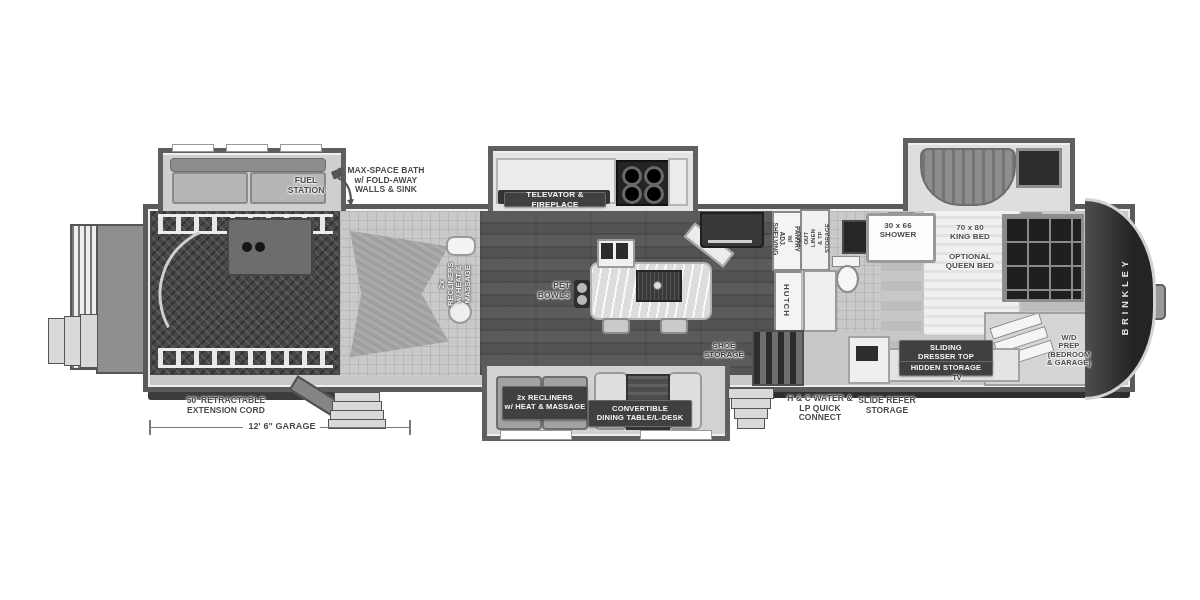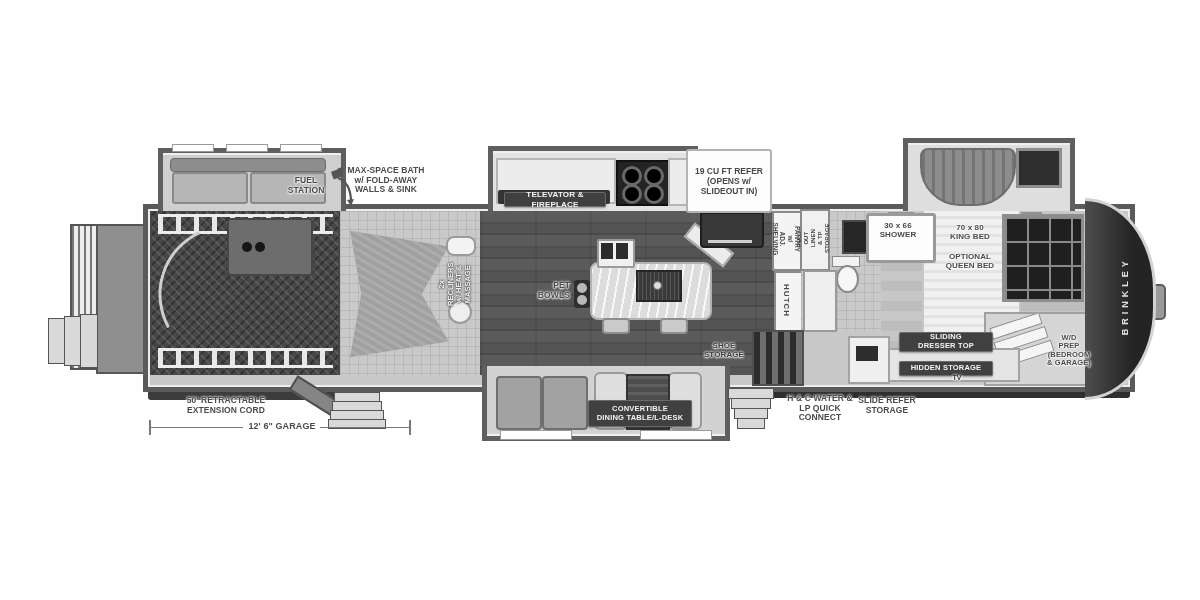--- a/index.html
+++ b/index.html
@@ -203,25 +203,20 @@
       <path d="M10,12 q12,4 13,22" stroke="#555" stroke-width="2.2" fill="none"></path>
       <path d="M19,34 l4,6 l3,-7 z" fill="#555"></path>
     </svg>
   </div>
   <div class="lbl" style="left:342px;top:166px;width:88px;">MAX-SPACE BATH
 w/ FOLD-AWAY
 WALLS &amp; SINK</div>
 
   <div class="badge" style="left:504px;top:192px;width:102px;height:15px;font-size:8px;">TELEVATOR &amp; FIREPLACE</div>
 
-  <div class="whitebox" style="left:686px;top:149px;width:82px;height:60px;">
-    <div class="t">19 CU FT REFER
-(OPENS w/
-SLIDEOUT IN)</div>
-  </div>
 
 
   <div class="vwrap" style="left:769px;top:209px;width:34px;height:60px;">
     <div class="t rot90" style="font-size:6.5px;">PANTRY w/
 ADJ. SHELVING</div>
   </div>
   <div class="vwrap" style="left:771px;top:271px;width:31px;height:60px;">
     <div class="t rot90" style="font-size:8px;letter-spacing:1px;">HUTCH</div>
   </div>
   <div class="vwrap" style="left:798px;top:207px;width:30px;height:62px;">
@@ -240,27 +235,29 @@
 BOWLS</div>
   <div class="abs" style="left:574px;top:280px;width:16px;height:28px;background:#2e2e2e;border-radius:3px;z-index:38;"></div>
   <div class="abs" style="left:577px;top:283px;width:10px;height:10px;border-radius:50%;background:#b9b9b9;z-index:39;"></div>
   <div class="abs" style="left:577px;top:295px;width:10px;height:10px;border-radius:50%;background:#b9b9b9;z-index:39;"></div>
 
   <div class="vwrap" style="left:438px;top:228px;width:36px;height:112px;z-index:40;">
     <div class="t rotm90" style="font-size:7.5px;color:#f2f2f2;text-shadow:0 0 2px #3a3a3a,0 0 3px #3a3a3a;width:110px;">2x RECLINERS
 w/ HEAT &amp; MASSAGE</div>
   </div>
 
+  <div class="badge" style="left:502px;top:386px;width:86px;height:34px;">2x RECLINERS
+w/ HEAT &amp; MASSAGE</div>
   <div class="badge" style="left:588px;top:400px;width:104px;height:27px;">CONVERTIBLE
 DINING TABLE/L-DESK</div>
 
   <div class="lbl" style="left:698px;top:342px;width:52px;font-size:8px;color:#3d3d3d;">SHOE
 STORAGE</div>
 
-  <div class="badge" style="left:899px;top:332px;width:94px;height:20px;">SLIDING
+  <div class="badge" style="left:899px;top:340px;width:94px;height:26px;">SLIDING
 DRESSER TOP</div>
   <div class="badge" style="left:899px;top:361px;width:94px;height:15px;">HIDDEN STORAGE</div>
   <div class="lbl" style="left:944px;top:374px;width:26px;font-size:7px;color:#333;">TV</div>
 
   <div class="lbl" style="left:1036px;top:334px;width:66px;font-size:7.5px;z-index:41;">W/D
 PREP
 (BEDROOM
 &amp; GARAGE)</div>
   <div class="lbl" style="left:778px;top:394px;width:84px;">H &amp; C WATER &amp;
 LP QUICK CONNECT</div>

